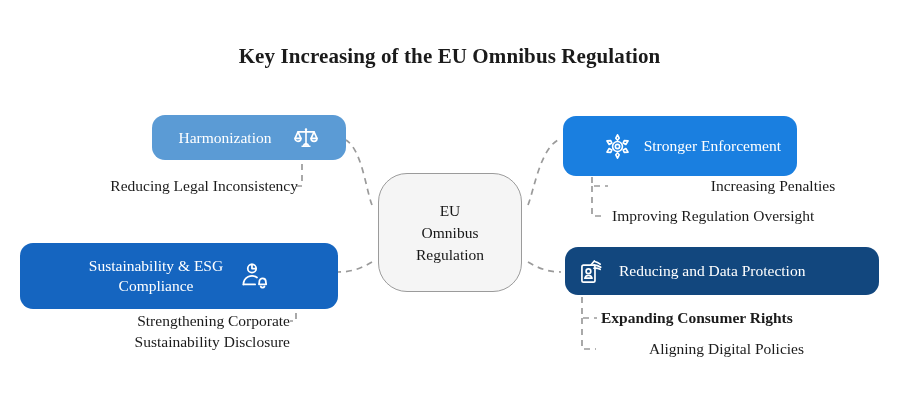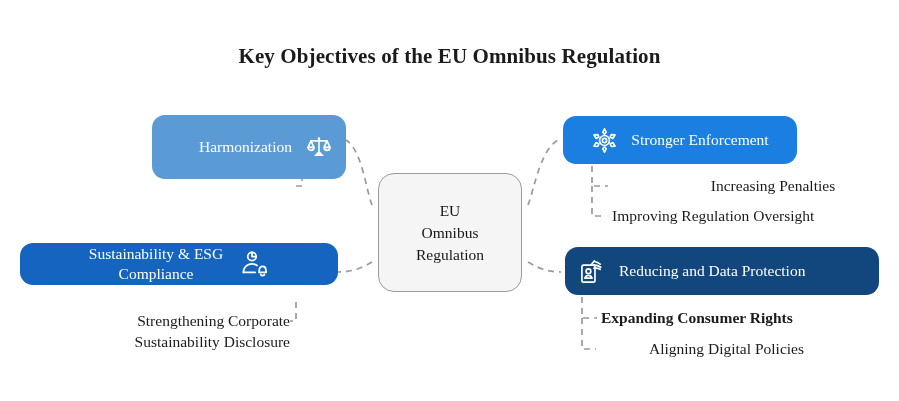--- a/index.html
+++ b/index.html
@@ -44,21 +44,21 @@
 
   
   .center-node {
     position: absolute;
     left: 378px;
     top: 173px;
     width: 144px;
     height: 119px;
     background: #f5f5f5;
     border: 1.6px solid #9b9b9b;
-    border-radius: 16px;
+    border-radius: 29px;
     display: flex;
     align-items: center;
     justify-content: center;
     box-sizing: border-box;
   }
   .center-node .label {
     font-size: 15.5px;
     line-height: 1.42;
     text-align: center;
     color: #161616;
@@ -83,35 +83,35 @@
   }
   .pill .pill-icon {
     display: flex;
     align-items: center;
     justify-content: center;
     flex: 0 0 auto;
   }
   .pill .pill-icon svg { display: block; }
 
   #pill-harmonization {
-    left: 152px; top: 115px; width: 194px; height: 64px;
+    left: 152px; top: 115px; width: 194px; height: 45px;
     background: #5b9bd5;
+    justify-content: center;
+    gap: 22px;
+    padding: 0 14px;
+  }
+  #pill-enforcement {
+    left: 563px; top: 116px; width: 234px; height: 60px;
+    background: #1a7fe0;
     justify-content: flex-end;
-    gap: 14px;
-    padding: 0 14px;
-  }
-  #pill-enforcement {
-    left: 563px; top: 116px; width: 234px; height: 48px;
-    background: #1a7fe0;
-    justify-content: center;
     gap: 13px;
     padding: 0 16px;
   }
   #pill-sustainability {
-    left: 20px; top: 243px; width: 318px; height: 42px;
+    left: 20px; top: 243px; width: 318px; height: 66px;
     background: #1565c0;
     justify-content: center;
     gap: 18px;
     padding: 0 16px;
   }
   #pill-sustainability .pill-label { text-align: center; }
   #pill-consumer {
     left: 565px; top: 247px; width: 314px; height: 48px;
     background: #12477e;
     justify-content: flex-start;
@@ -158,21 +158,21 @@
       <path d="M 296 302 L 296 321 L 290 321"></path>
 
       <path d="M 592 166 L 592 186 L 608 186"></path>
       <path d="M 592 186 L 592 216 L 606 216"></path>
 
       <path d="M 582 297 L 582 318 L 597 318"></path>
       <path d="M 582 318 L 582 349 L 596 349"></path>
     </g>
   </svg>
 
-  <div class="title">Key Objectives of the EU Omnibus Regulation</div>
+  <div class="title">Key Increasing of the EU Omnibus Regulation</div>
 
   <div class="center-node">
     <div class="label">EU
 Omnibus
 Regulation</div>
   </div>
 
   <div class="pill" id="pill-harmonization">
     <span class="pill-label">Harmonization</span>
     <span class="pill-icon">
@@ -182,20 +182,21 @@
         <path d="M4.6 6.4h14.8"></path>
         <path d="M4.6 6.4 1.9 12.4h5.4z"></path>
         <path d="M19.4 6.4 16.7 12.4h5.4z"></path>
         <path d="M1.9 12.4a2.7 2.7 0 0 0 5.4 0"></path>
         <path d="M16.7 12.4a2.7 2.7 0 0 0 5.4 0"></path>
         <path d="M8.4 19.6h7.2"></path>
         <path d="M9.9 19.6c0-1.4.9-2.2 2.1-2.2s2.1.8 2.1 2.2"></path>
       </svg>
     </span>
   </div>
+  <div class="sub left" id="sub-harmonization-0">Reducing Legal Inconsistency</div>
 
   <div class="pill" id="pill-enforcement">
     <span class="pill-icon">
       <svg width="27" height="27" viewBox="0 0 24 24" fill="none" stroke="#ffffff" stroke-width="1.45" stroke-linecap="round" stroke-linejoin="round">
         <path d="M12 1.6 13.5 4.6 12 6.4 10.5 4.6z"></path>
         <path d="M12 22.4 10.5 19.4 12 17.6 13.5 19.4z"></path>
         <path d="M2.6 7 6 6.8 7 8.9 4.6 10.2z"></path>
         <path d="M21.4 17 18 17.2 17 15.1 19.4 13.8z"></path>
         <path d="M2.6 17 4.6 13.8 7 15.1 6 17.2z"></path>
         <path d="M21.4 7 19.4 10.2 17 8.9 18 6.8z"></path>

